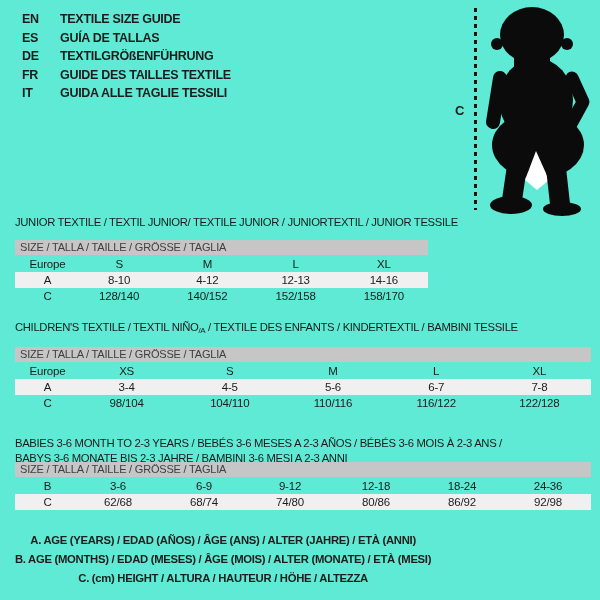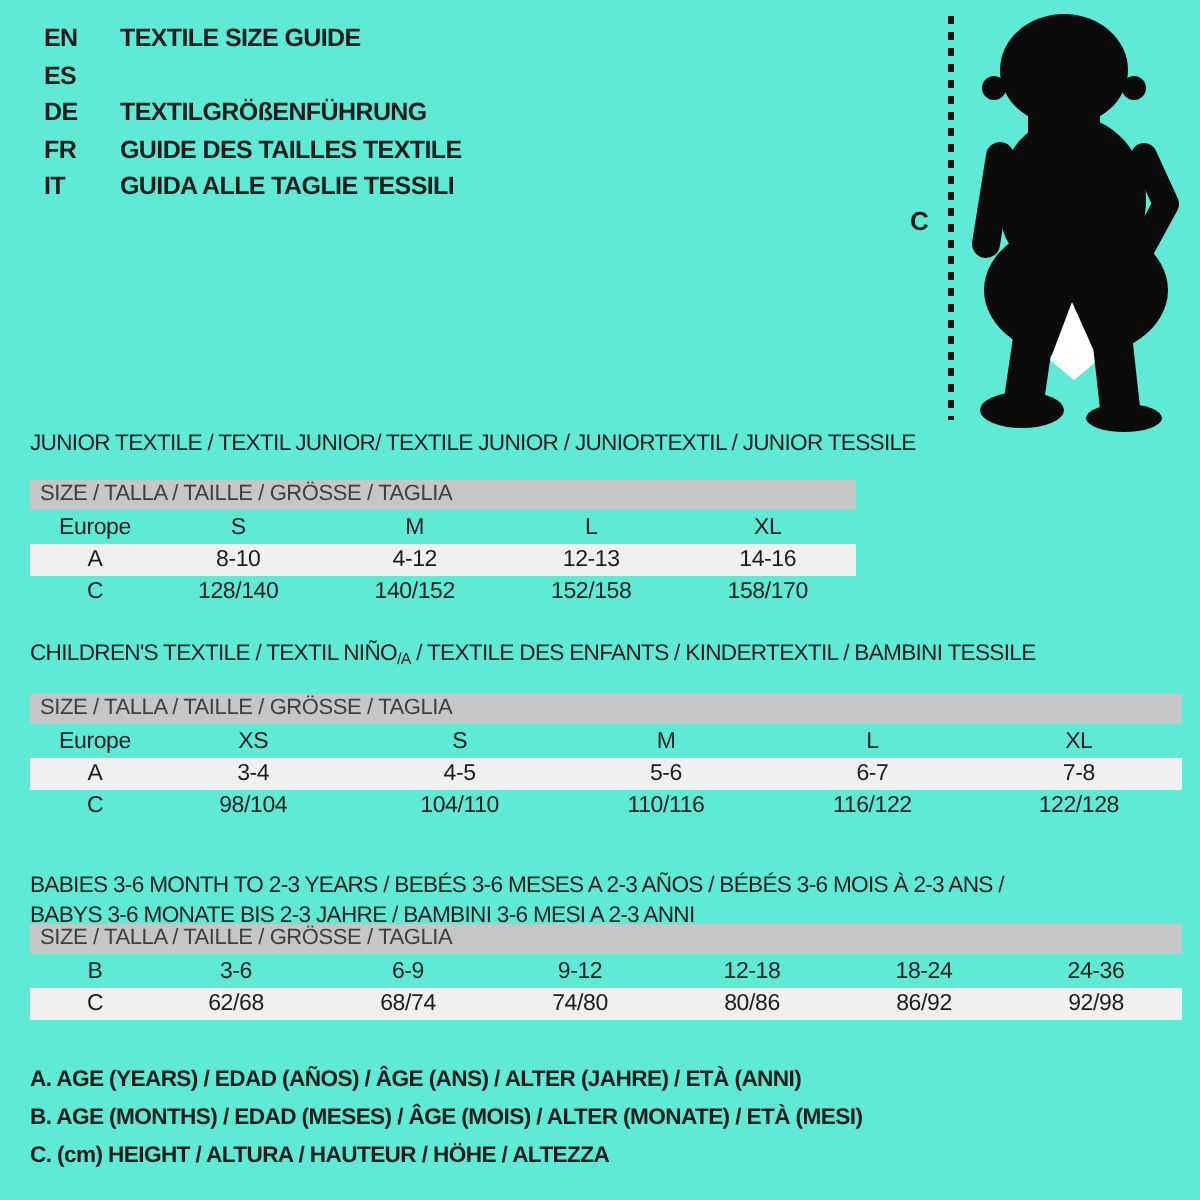--- a/index.html
+++ b/index.html
@@ -37,35 +37,36 @@
     height:15px; background:#c6c6c6; color:#3e3e3e;
     font-size:11px; line-height:15px; padding-left:5px; box-sizing:border-box;
     letter-spacing:-0.2px; margin-bottom:1px;
   }
   .t-row { display:flex; height:16px; line-height:16px; font-size:11.5px; letter-spacing:-0.2px; }
   .t-row.stripe { background:#f0f0f0; }
   .t-label { width:60px; padding-left:5px; box-sizing:border-box;text-align:center; }
   .t-cell { flex:1; text-align:center; }
 
   
-  .footnotes { position:absolute; left:15px; top:531px; }
+  .footnotes { position:absolute; left:15px; top:531px;text-align:center; }
   .footnote { font-weight:bold; font-size:11.3px; line-height:18.8px; letter-spacing:-0.3px; }
 </style>
 </head>
 <body>
 
 <div class="canvas">
 
   <div class="lang">
     <div class="lang-row">
       <span class="lang-code">EN</span>
       <span>TEXTILE SIZE GUIDE</span>
     </div>
     <div class="lang-row">
       <span class="lang-code">ES</span>
+      <span>GUÍA DE TALLAS</span>
     </div>
     <div class="lang-row">
       <span class="lang-code">DE</span>
       <span>TEXTILGRÖßENFÜHRUNG</span>
     </div>
     <div class="lang-row">
       <span class="lang-code">FR</span>
       <span>GUIDE DES TAILLES TEXTILE</span>
     </div>
     <div class="lang-row">

